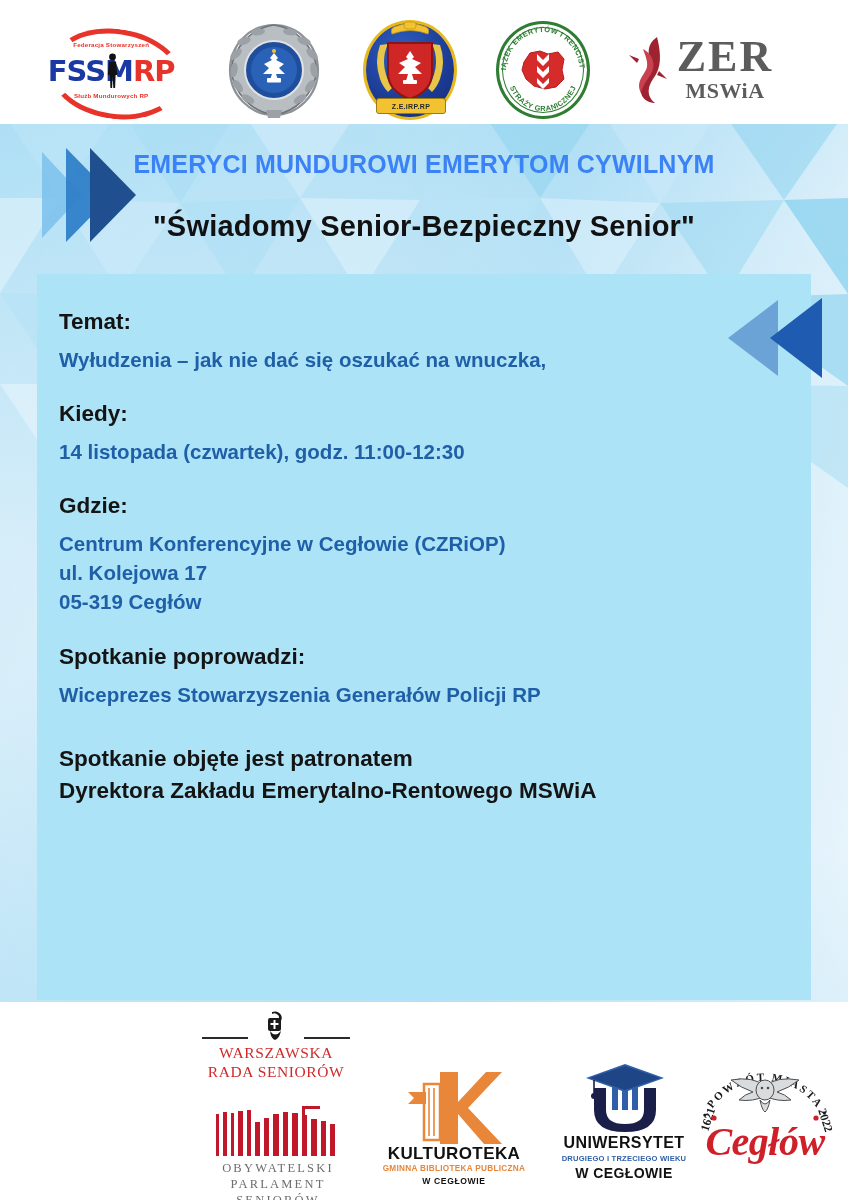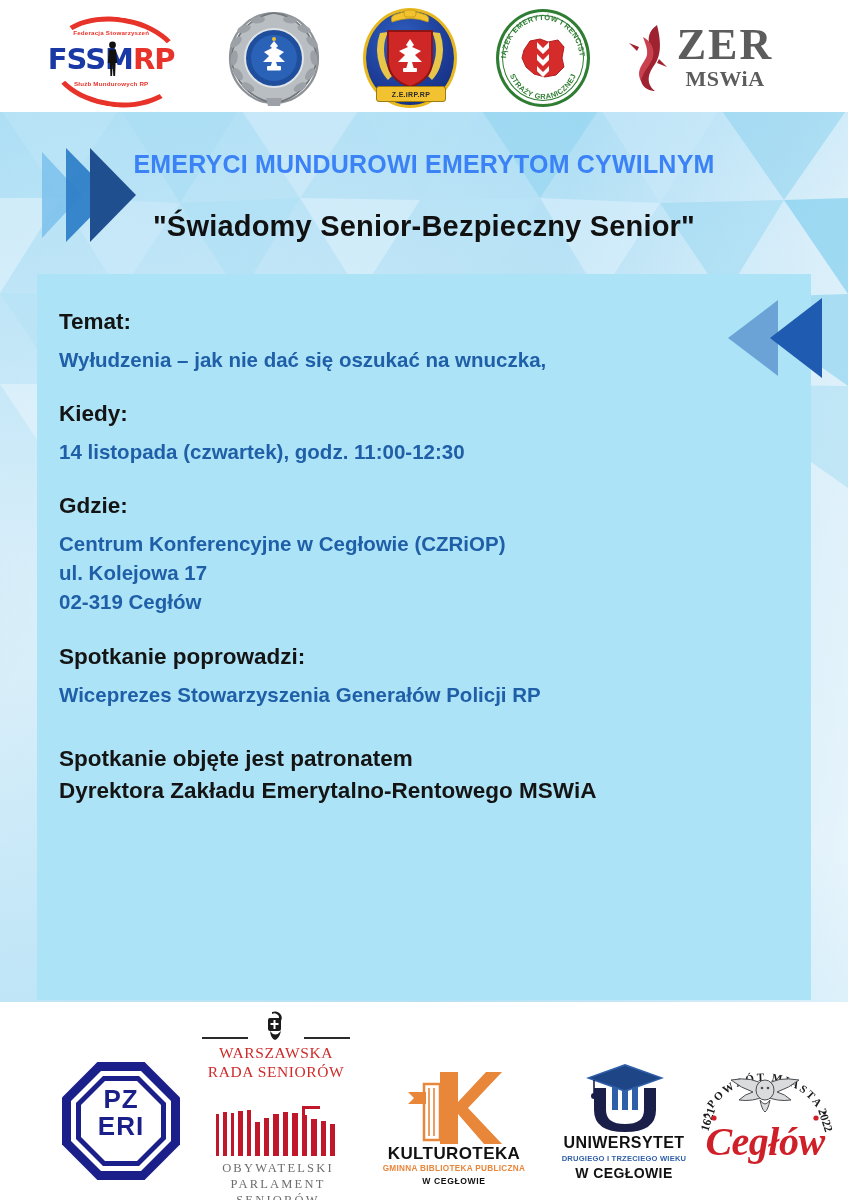--- a/index.html
+++ b/index.html
@@ -7,21 +7,21 @@
     width:848px;height:1200px;
     background:#ffffff;
     font-family:"Liberation Sans", sans-serif;
     overflow:hidden;
     position:relative;
   }
   .poster{position:relative;width:848px;height:1200px;overflow:hidden;background:#fff;}
 
   
   .top-logos{
-    position:absolute;left:0;top:4px;width:848px;height:108px;
+    position:absolute;left:0;top:16px;width:848px;height:108px;
     background:#ffffff;
     display:flex;align-items:center;justify-content:space-around;
     padding:0 18px;box-sizing:border-box;z-index:6;
   }
   .logo-slot{display:flex;align-items:center;justify-content:center;}
 
   
   .fssm{position:relative;width:152px;height:86px;}
   .fssm .ring{
     position:absolute;left:14px;top:2px;width:124px;height:80px;
@@ -439,21 +439,21 @@
       <div class="val">14 listopada (czwartek), godz. 11:00-12:30</div>
     </div>
 
     <div class="gap-md"></div>
 
     <div class="blk">
       <div class="lbl">Gdzie:</div>
       <div class="gap-sm"></div>
       <div class="val">Centrum Konferencyjne w Cegłowie (CZRiOP)</div>
       <div class="val">ul. Kolejowa 17</div>
-      <div class="val">02-319 Cegłów</div>
+      <div class="val">05-319 Cegłów</div>
     </div>
 
     <div class="gap-md"></div>
 
     <div class="blk">
       <div class="lbl">Spotkanie poprowadzi:</div>
       <div class="gap-sm"></div>
       <div class="val">Wiceprezes Stowarzyszenia Generałów Policji RP</div>
     </div>
 
@@ -466,30 +466,20 @@
 
   </div>
 
   <svg class="arrows-right" viewBox="0 0 120 100">
     <polygon points="66,12 66,88 16,50" fill="#6ba3d6" rx="6"></polygon>
     <polygon points="110,10 110,90 58,50" fill="#1f5bb0"></polygon>
   </svg>
 
   <div class="bottom">
 
-    <div class="bl pzeri">
-      <div class="oct"></div>
-      <div class="oct-in"></div>
-      <div class="oct-in2"></div>
-      <div class="oct-in3"></div>
-      <div class="t">
-        <div>PZ</div>
-        <div>ERI</div>
-      </div>
-    </div>
 
     <div class="bl wrs">
       <svg class="sir" width="160" height="34" viewBox="0 0 160 34">
         <g fill="#1a1a1a">
           <path d="M76 2 q6 -2 9 3 q2 4 -1 7 l-2 -2 q2 -3 0 -5 q-3 -3 -6 -1z"></path>
           <rect x="72" y="8" width="13" height="13" rx="2"></rect>
           <path d="M74 21 q5 7 11 0 q-2 8 -6 9 q-4 -1 -5 -9z"></path>
           <rect x="77.5" y="10" width="2" height="9" fill="#fff"></rect>
           <rect x="74.5" y="13" width="8" height="2" fill="#fff"></rect>
         </g>

